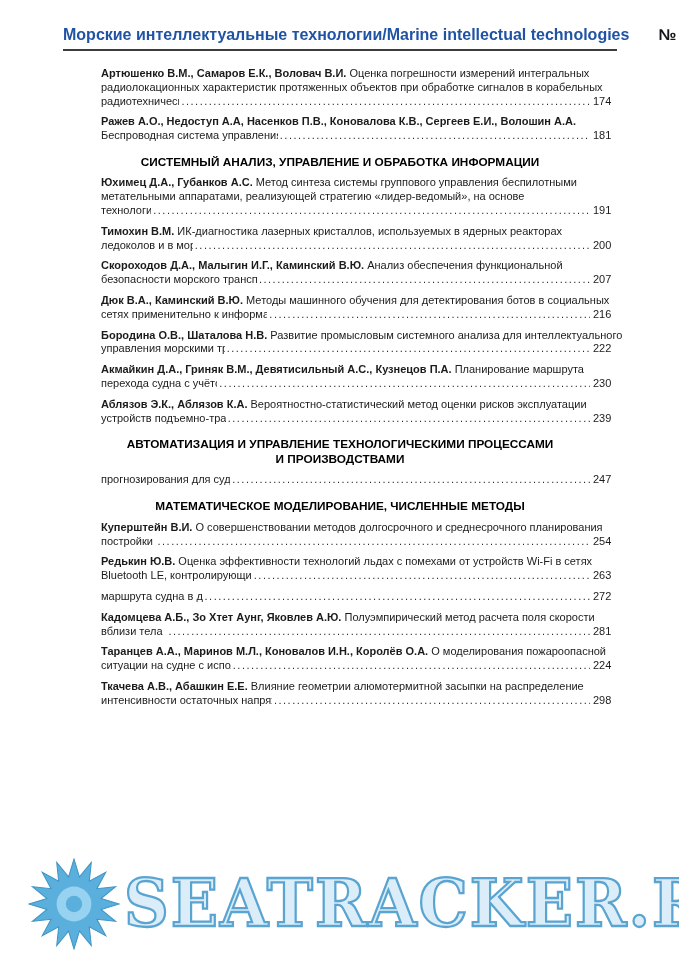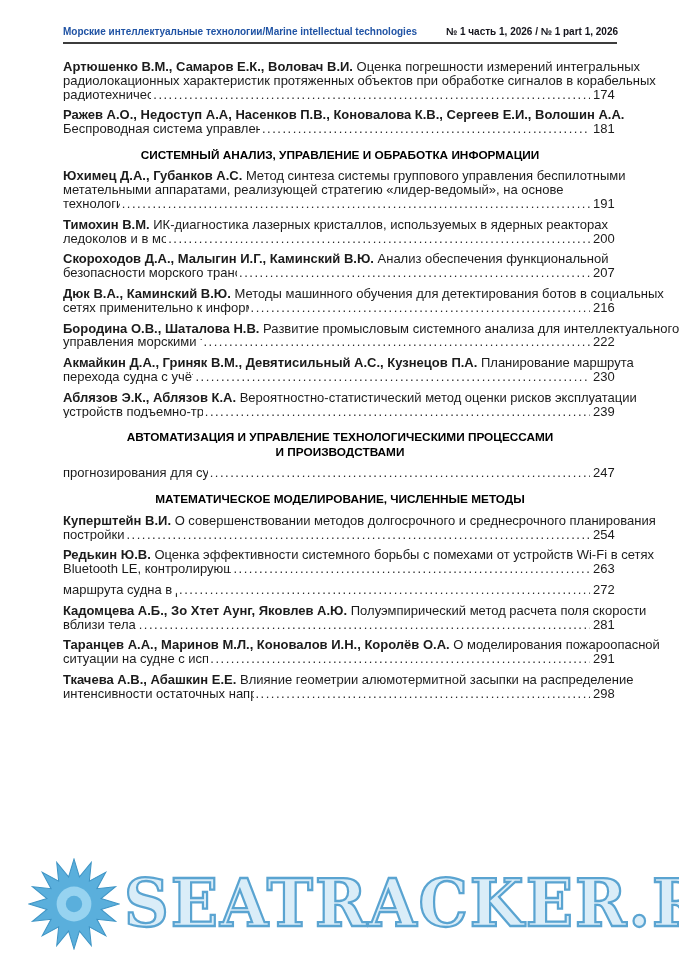--- a/index.html
+++ b/index.html
@@ -11,32 +11,32 @@
     background: #ffffff;
     overflow: hidden;
     font-family: "Liberation Sans", sans-serif;
     color: #1b1b1b;
   }
   .content { padding: 26px 62px 0 63px; }
 
   
   .header {
     display: flex; justify-content: space-between; align-items: baseline;
-    font-weight: 700; font-size: 10px;
+    font-weight: 700; font-size: 16px;
     border-bottom: 2px solid #3c3c3c;
     padding-bottom: 5px;
     gap: 19px;
   }
   .journal { color: #2053a4; white-space: nowrap; }
   .issue   { color: #14141c; white-space: nowrap; padding-left: 10px; }
 
   
   .toc { margin-top: 16px; }
   .entry { margin-top: 7px; }
-  .line { font-size: 13px; line-height: 13.8px; white-space: nowrap; }
+  .line { font-size: 11px; line-height: 13.8px; white-space: nowrap; margin-left: 38px; }
   .authors { font-weight: 700; }
   .line.last { display: flex; align-items: baseline; }
   .lastText { flex: 0 1 auto; overflow: hidden; }
   .dots {
     flex: 1 1 auto; min-width: 0;
     overflow: hidden; white-space: nowrap;
     margin: 0 3px 0 2px;
     letter-spacing: 1.5px;
     color: #2a2a2a;
   }
@@ -178,21 +178,21 @@
         </div>
         <div class="entry">
           <div class="line first"><span class="authors">Куперштейн В.И.</span><span class="rest"> О совершенствовании методов долгосрочного и среднесрочного планирования</span></div>
           <div class="line last">
             <span class="lastText">постройки заказов</span>
             <span class="dots"></span>
             <span class="pageNum">254</span>
           </div>
         </div>
         <div class="entry">
-          <div class="line first"><span class="authors">Редькин Ю.В.</span><span class="rest"> Оценка эффективности системного борьбы с помехами от устройств Wi-Fi в сетях</span></div>
+          <div class="line first"><span class="authors">Редькин Ю.В.</span><span class="rest"> Оценка эффективности технологий льдах с помехами от устройств Wi-Fi в сетях</span></div>
           <div class="line last">
             <span class="lastText">Bluetooth LE, контролирующих состояние судового оборудования</span>
             <span class="dots"></span>
             <span class="pageNum">263</span>
           </div>
         </div>
         <div class="entry">
           <div class="line last">
             <span class="lastText">маршрута судна в дрейфующих льдах</span>
             <span class="dots"></span>
@@ -205,21 +205,21 @@
             <span class="lastText">вблизи тела вращения</span>
             <span class="dots"></span>
             <span class="pageNum">281</span>
           </div>
         </div>
         <div class="entry">
           <div class="line first"><span class="authors">Таранцев А.А., Маринов М.Л., Коновалов И.Н., Королёв О.А.</span><span class="rest"> О моделирования пожароопасной</span></div>
           <div class="line last">
             <span class="lastText">ситуации на судне с использованием цепей Маркова</span>
             <span class="dots"></span>
-            <span class="pageNum">291</span>
+            <span class="pageNum">224</span>
           </div>
         </div>
         <div class="entry">
           <div class="line first"><span class="authors">Ткачева А.В., Абашкин Е.Е.</span><span class="rest"> Влияние геометрии алюмотермитной засыпки на распределение</span></div>
           <div class="line last">
             <span class="lastText">интенсивности остаточных напряжений в пластине из хладостойкой стали 20А</span>
             <span class="dots"></span>
             <span class="pageNum">298</span>
           </div>
         </div>

